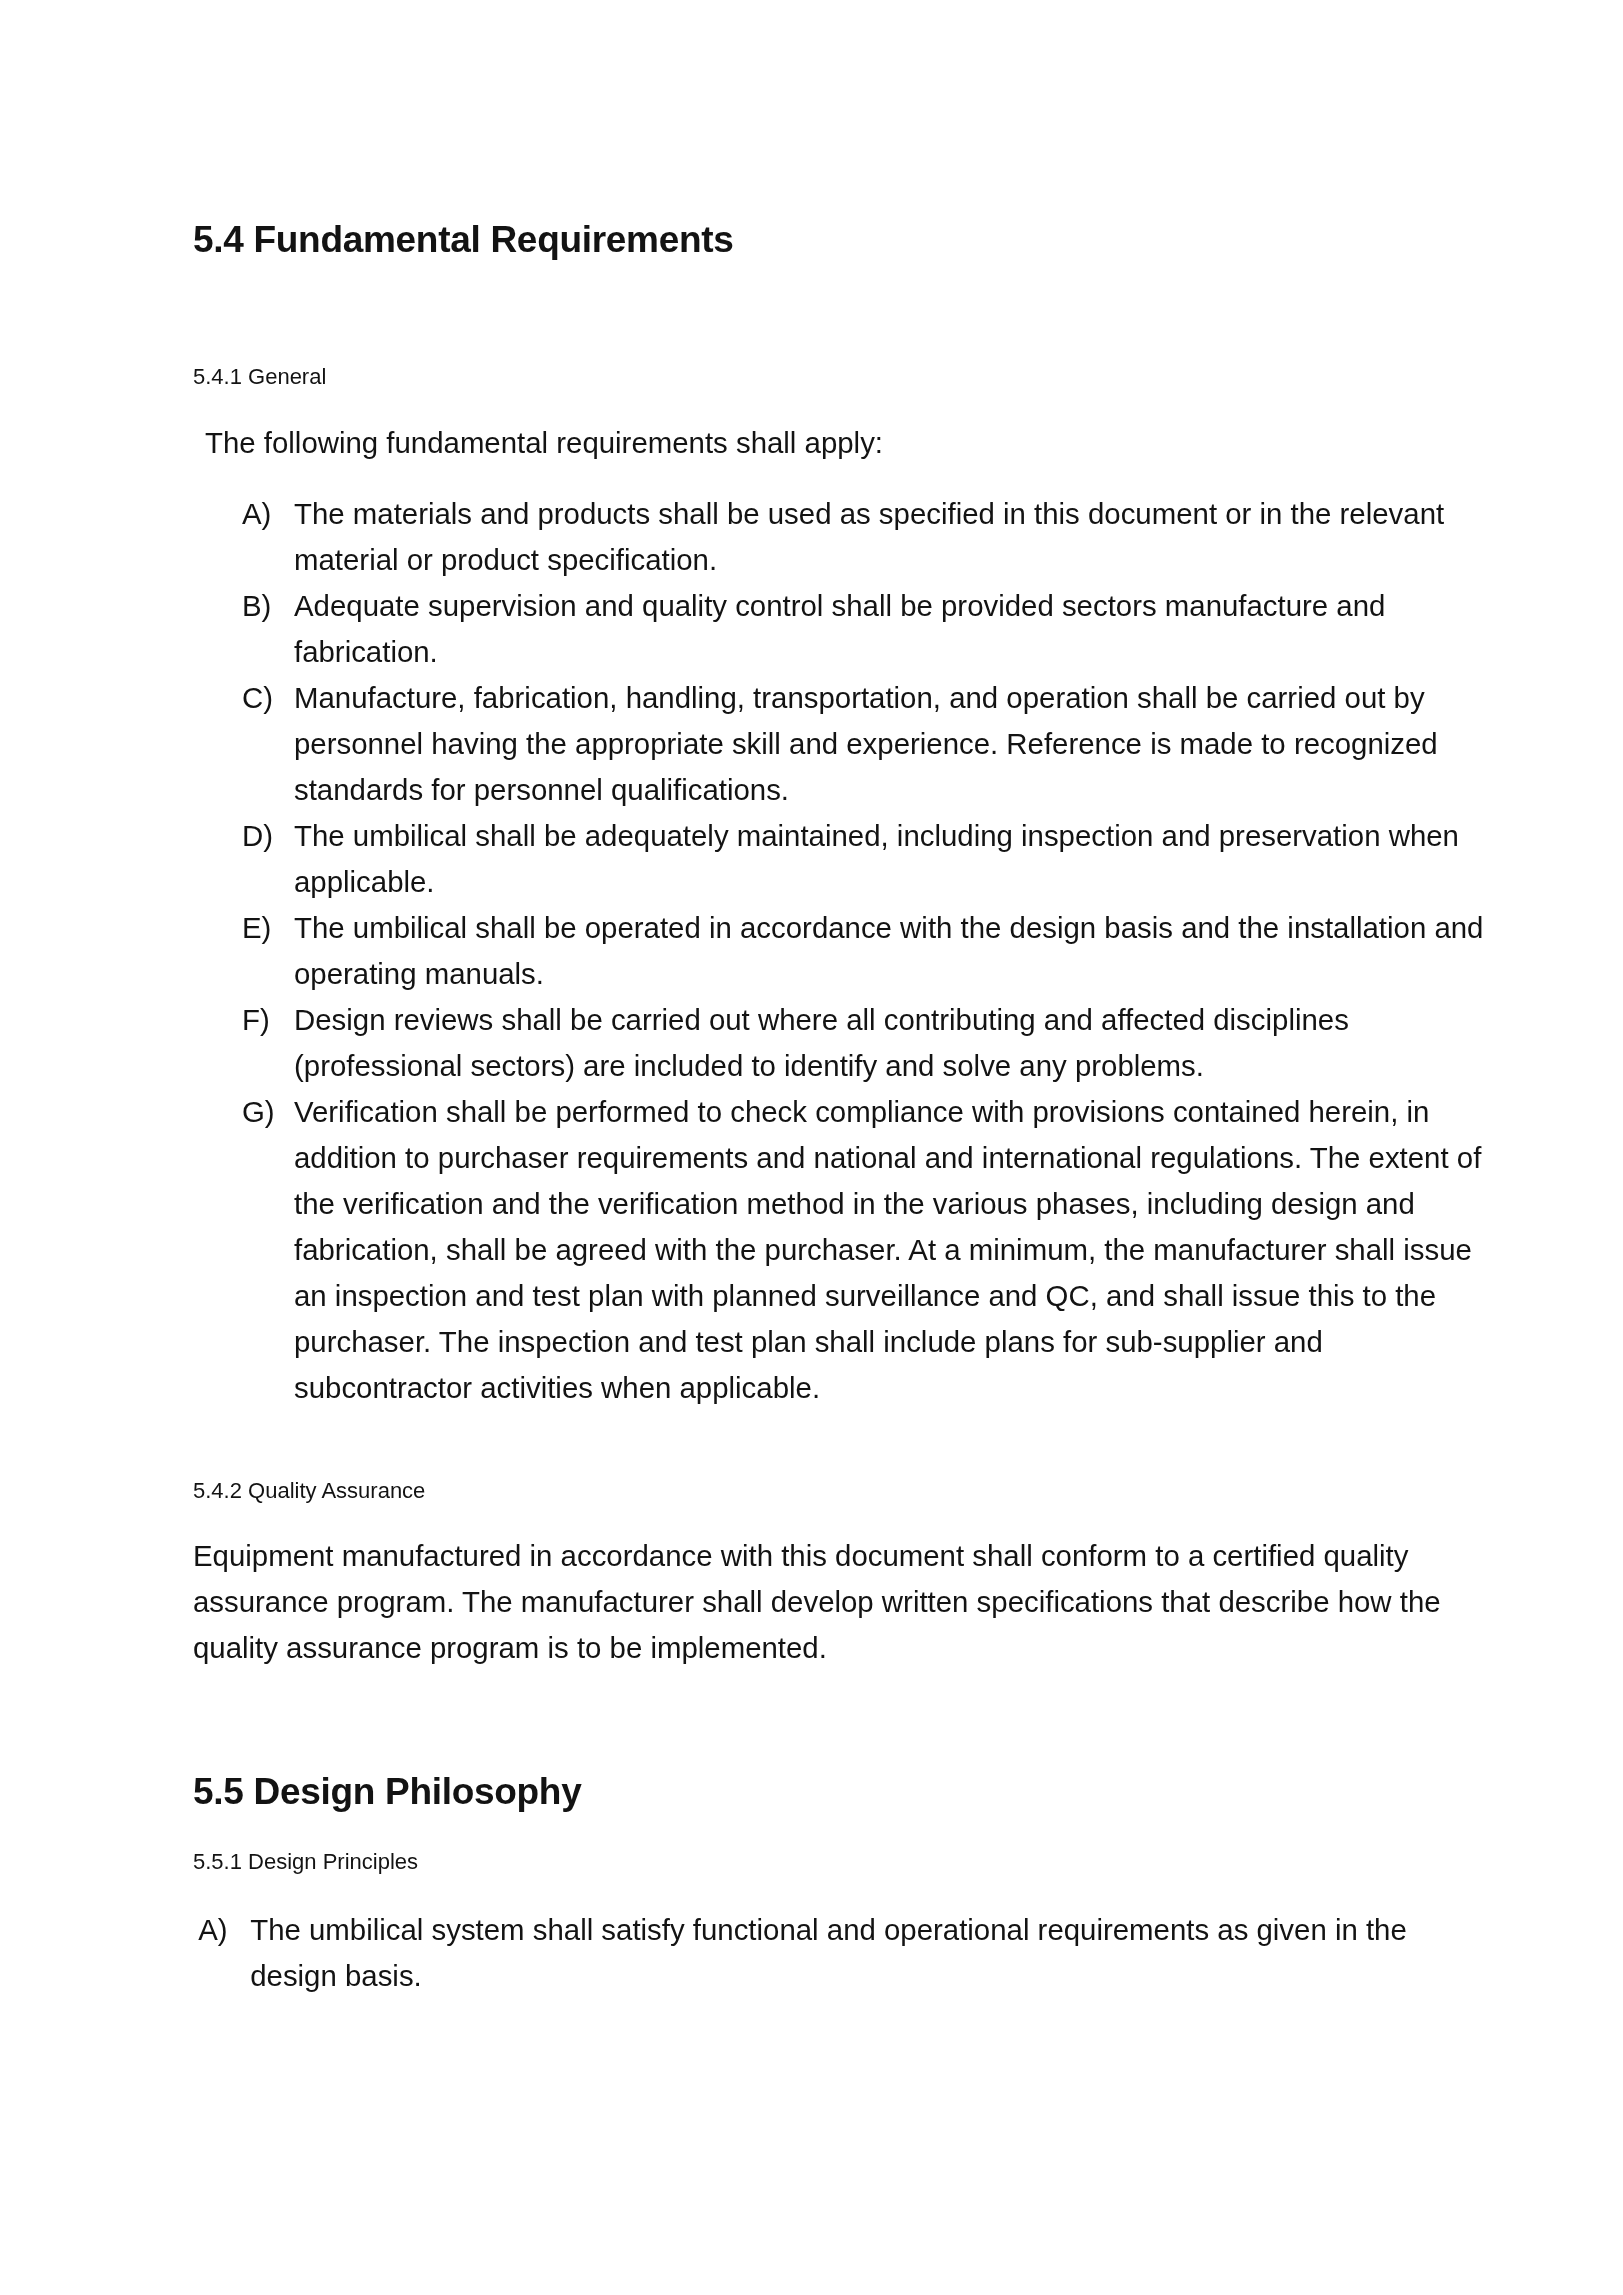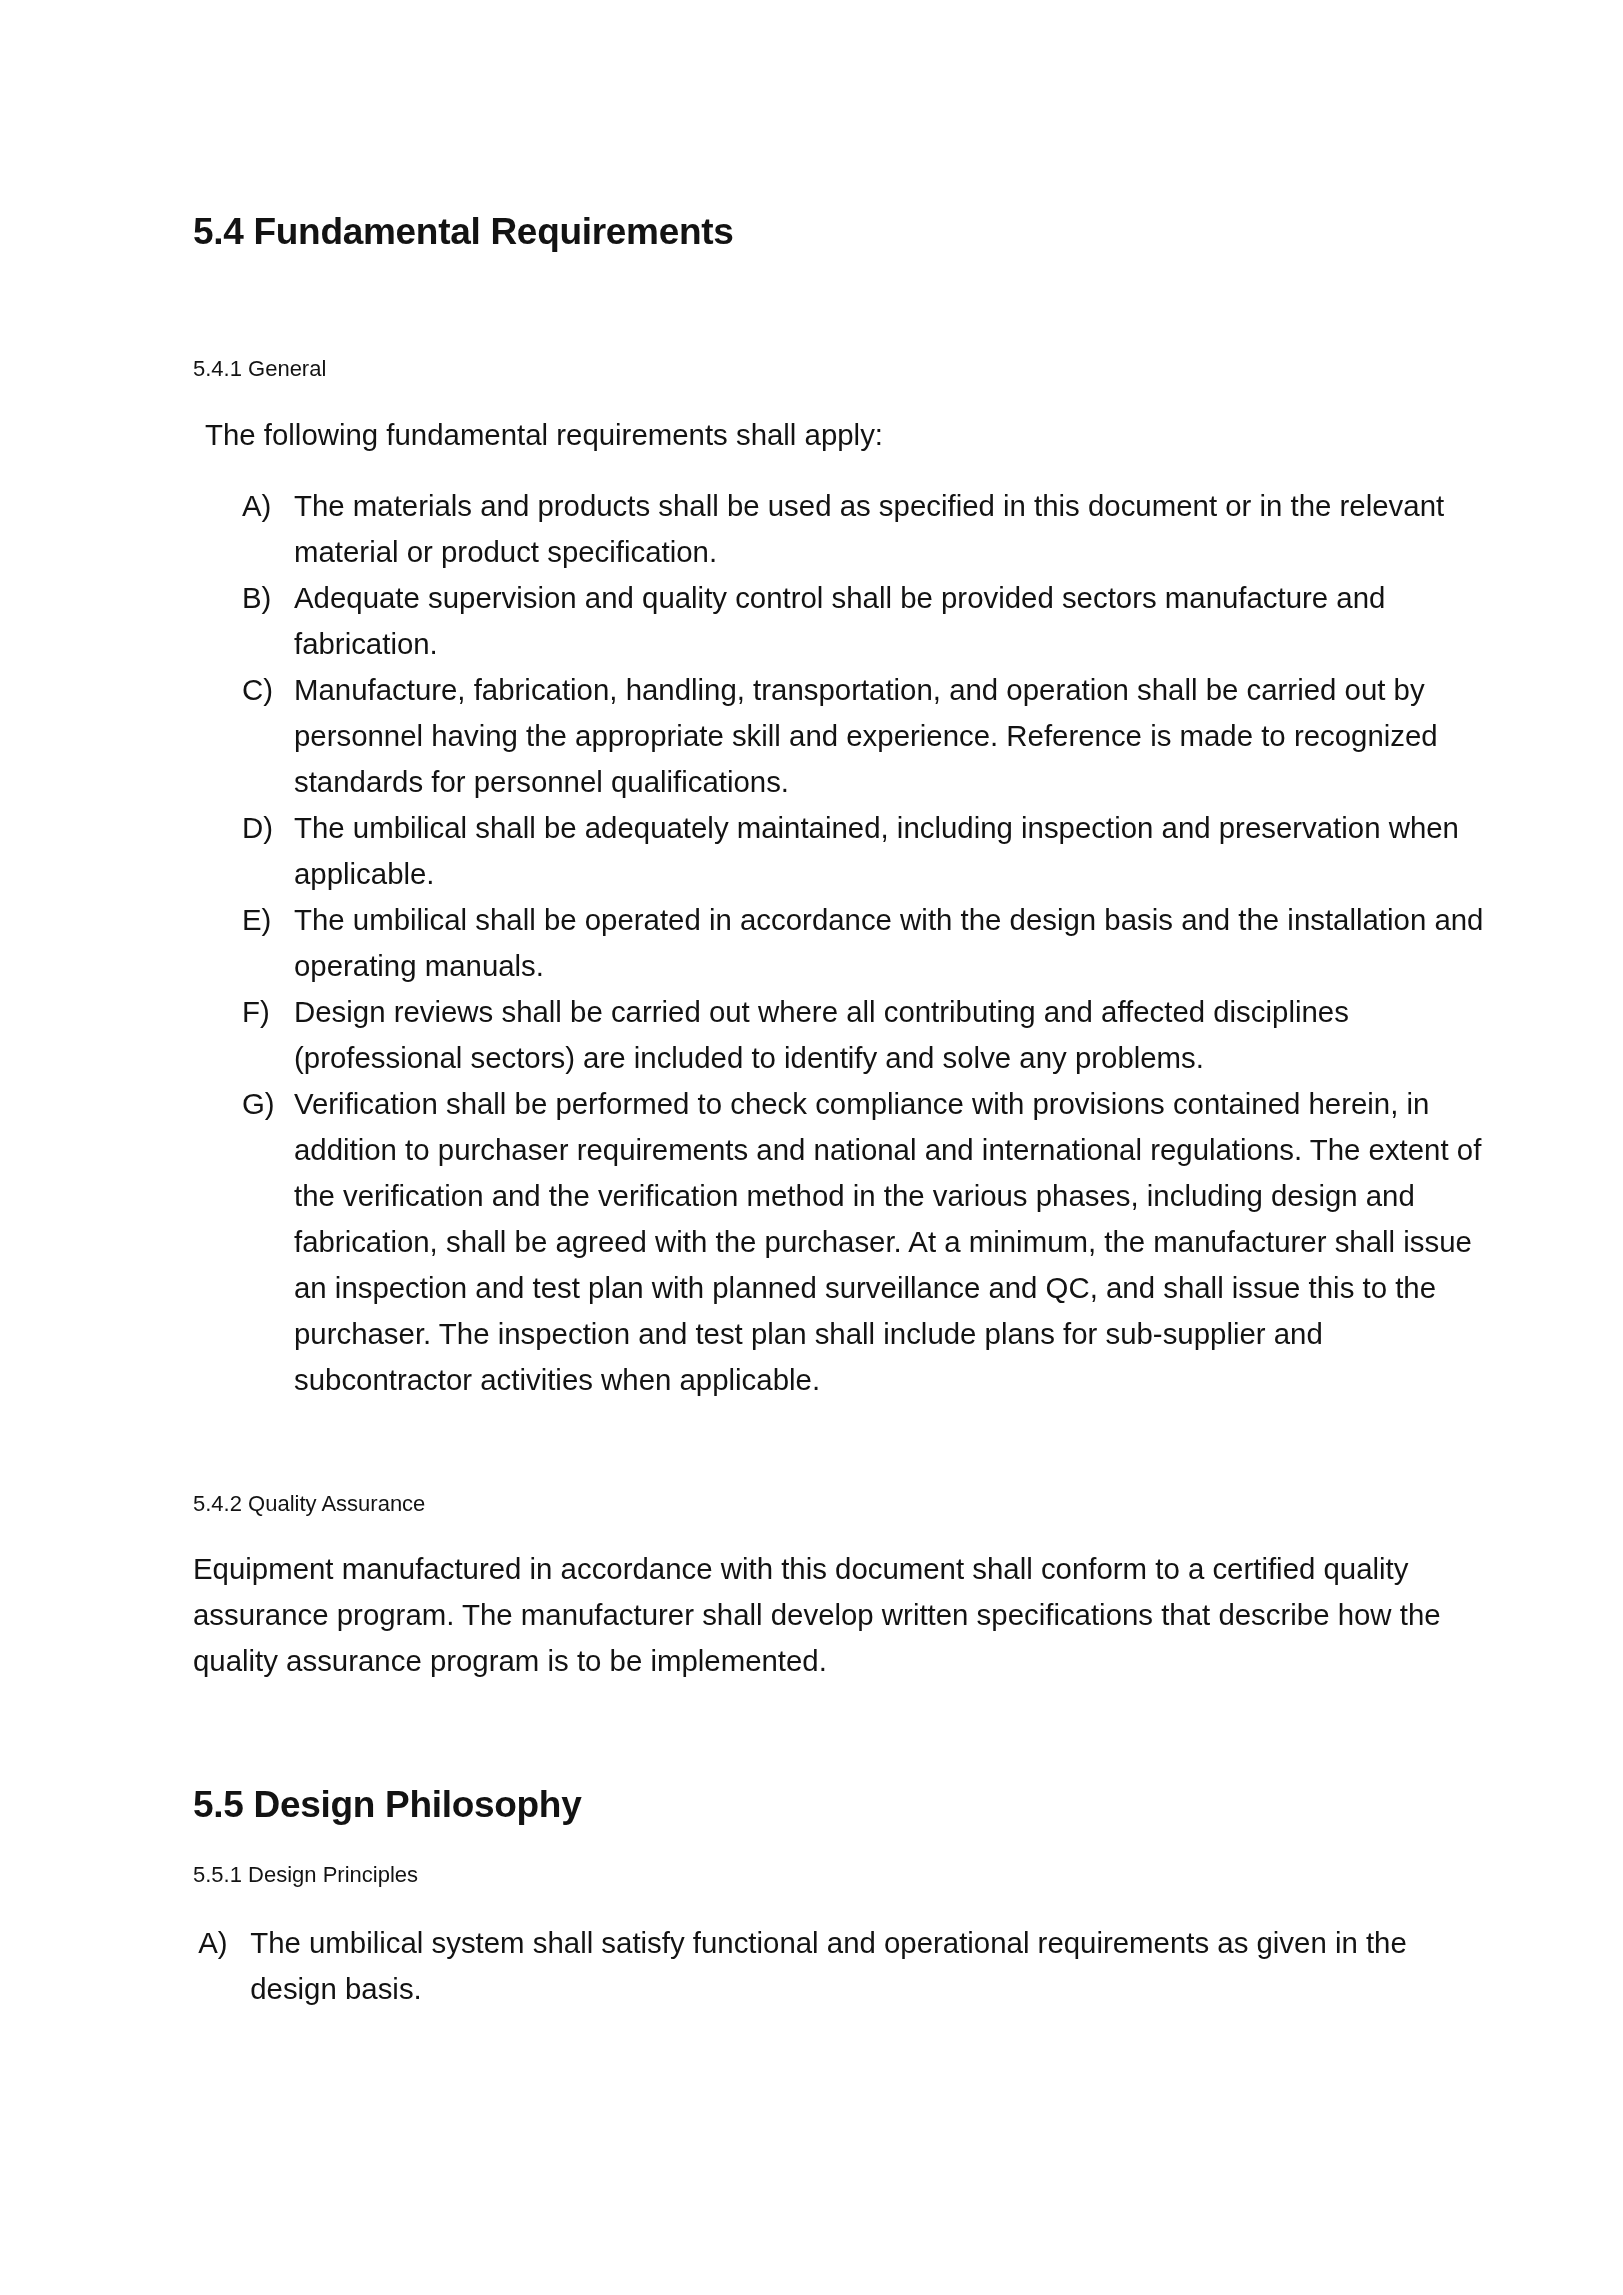--- a/index.html
+++ b/index.html
@@ -12,21 +12,21 @@
     width: 1623px;
     height: 2295px;
     background: #ffffff;
     font-family: "Liberation Sans", sans-serif;
     color: #131313;
     overflow: hidden;
   }
   .content {
     position: absolute;
     left: 193px;
-    top: 4px;
+    top: 12px;
     width: 1299px;
   }
   h2, h3, p, ol, li {
     margin: 0;
     padding: 0;
   }
   h2 {
     font-size: 37px;
     line-height: 52px;
     font-weight: 700;
@@ -54,21 +54,21 @@
   .li-label {
     flex: 0 0 52px;
   }
   .li-text {
     flex: 1 1 auto;
   }
   #h2-54   { margin-top: 202px; }
   #h3-541  { margin-top: 88px; }
   #p-541   { margin-top: 19.6px; margin-left: 12px; }
   #list-541{ margin-top: 25px; margin-left: 49px; }
-  #h3-542  { margin-top: 78px; }
+  #h3-542  { margin-top: 57px; }
   #p-542   { margin-top: 19.6px; }
   #h2-55   { margin-top: 95px; }
   #h3-551  { margin-top: 21px; }
   #p-551   { margin-top: 19.6px; }
   #list-551{ margin-top: 21.6px; margin-left: 5.2px; }
 </style>
 </head>
 <body>
 
 <div class="page">

